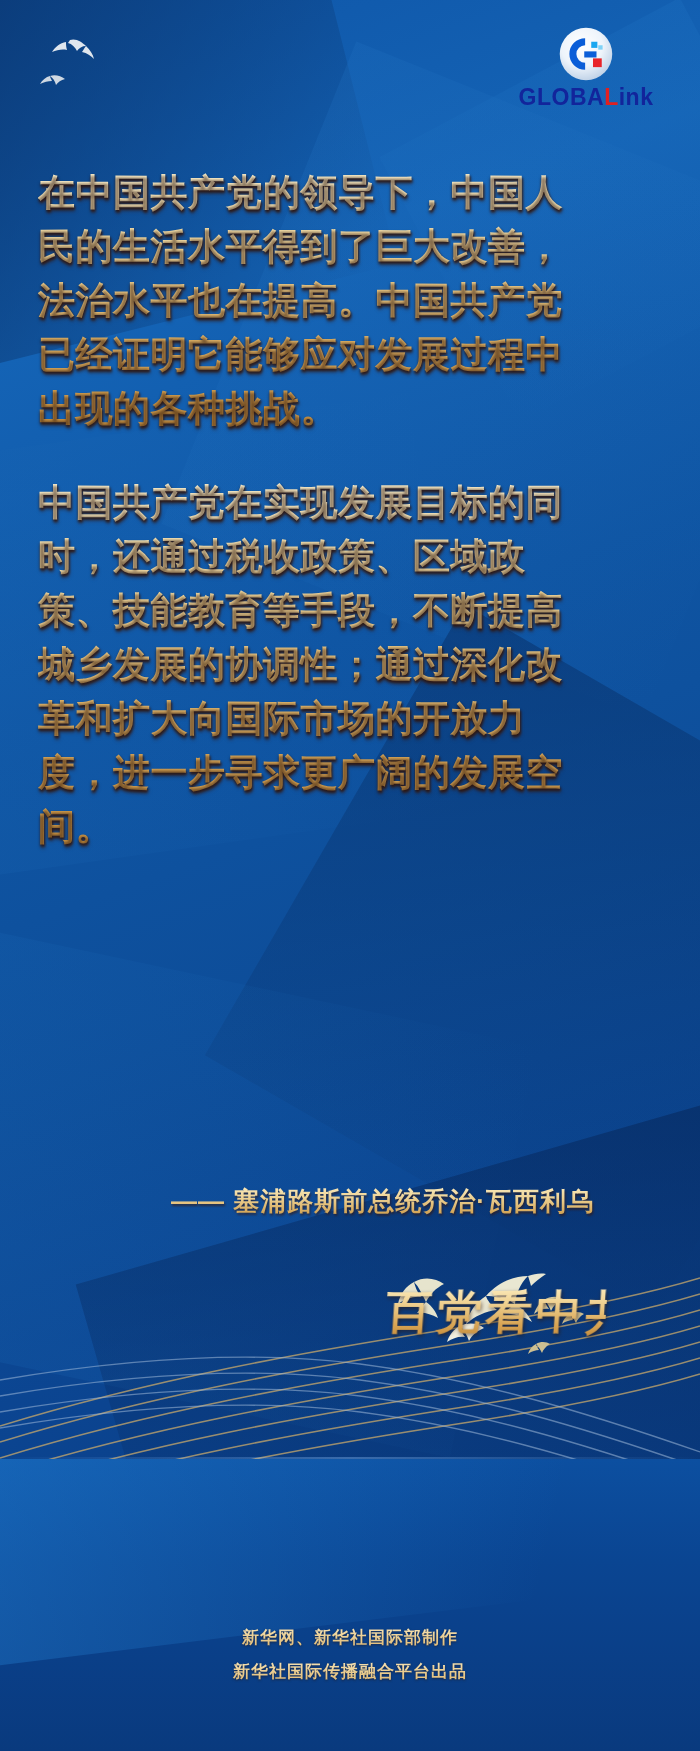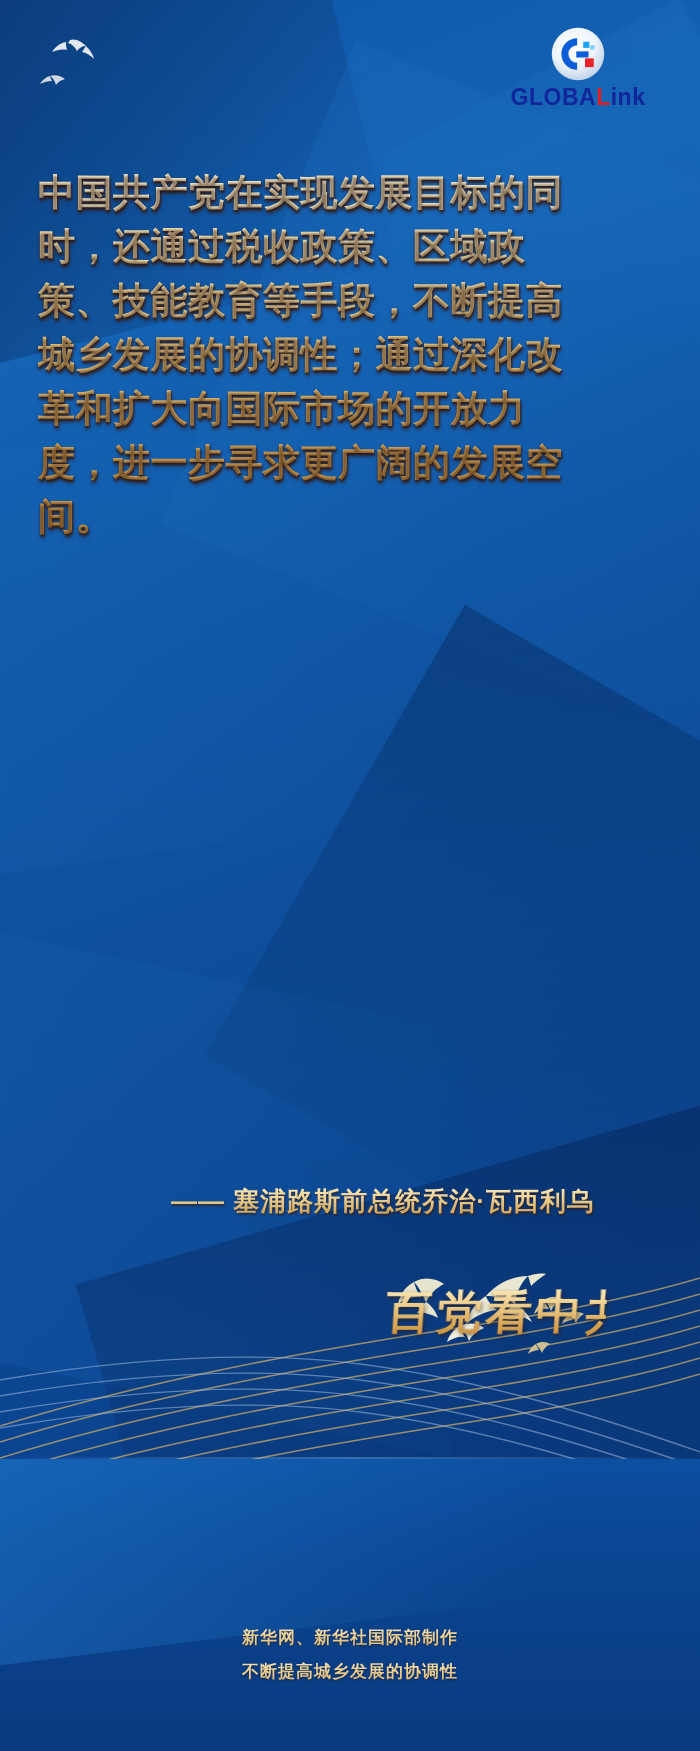--- a/index.html
+++ b/index.html
@@ -74,21 +74,21 @@
   .birds-top {
     position: absolute;
     top: 32px;
     left: 36px;
     width: 110px;
     height: 70px;
   }
   .logo-block {
     position: absolute;
     top: 26px;
-    right: 42px;
+    right: 34px;
     width: 160px;
     text-align: center;
   }
   .logo-mark {
     width: 56px;
     height: 56px;
     margin: 0 auto 4px;
     display: block;
   }
   .logo-word {
@@ -269,20 +269,21 @@
         <rect x="30" y="29" width="14" height="7" fill="#0b5ed8"></rect>
         <rect x="38" y="18" width="7" height="7" fill="#1aa7f0"></rect>
         <rect x="46" y="22" width="5" height="5" fill="#7fd2f7"></rect>
         <rect x="40" y="37" width="10" height="10" fill="#e8242a"></rect>
       </svg>
       <div class="logo-word"><span class="lw-a">GLOBA</span><span class="lw-l">L</span><span class="lw-b">ink</span></div>
     </div>
   </div>
 
   <div class="quote">
+    <p class="para">在中国共产党的领导下，中国人民的生活水平得到了巨大改善，法治水平也在提高。中国共产党已经证明它能够应对发展过程中出现的各种挑战。</p>
     <p class="para">中国共产党在实现发展目标的同时，还通过税收政策、区域政策、技能教育等手段，不断提高城乡发展的协调性；通过深化改革和扩大向国际市场的开放力度，进一步寻求更广阔的发展空间。</p>
   </div>
 
   <div class="attrib">—— 塞浦路斯前总统乔治·瓦西利乌</div>
 
   <div class="lower">
     <svg class="wave-svg" width="700" height="300" viewBox="0 0 700 300">
       <g fill="none" stroke="#c9a96a" stroke-width="1.6" opacity=".75">
         <path d="M0 196 C150 150 300 122 470 96 C560 82 640 66 700 48"></path>
         <path d="M0 212 C150 166 300 138 470 112 C560 98 640 82 700 64"></path>
@@ -334,17 +335,17 @@
   <div class="seal">
     <div class="seal-text">百党看中共</div>
   </div>
 
   <div class="hairline"></div>
 
   <div class="bottom-band">
     <div class="band-sheen"></div>
     <div class="footer">
       <div class="footer-line">新华网、新华社国际部制作</div>
-      <div class="footer-line">不断提高城乡发展的协调性</div>
+      <div class="footer-line">新华社国际传播融合平台出品</div>
     </div>
   </div>
 
 </div>
 
 </body></html>

